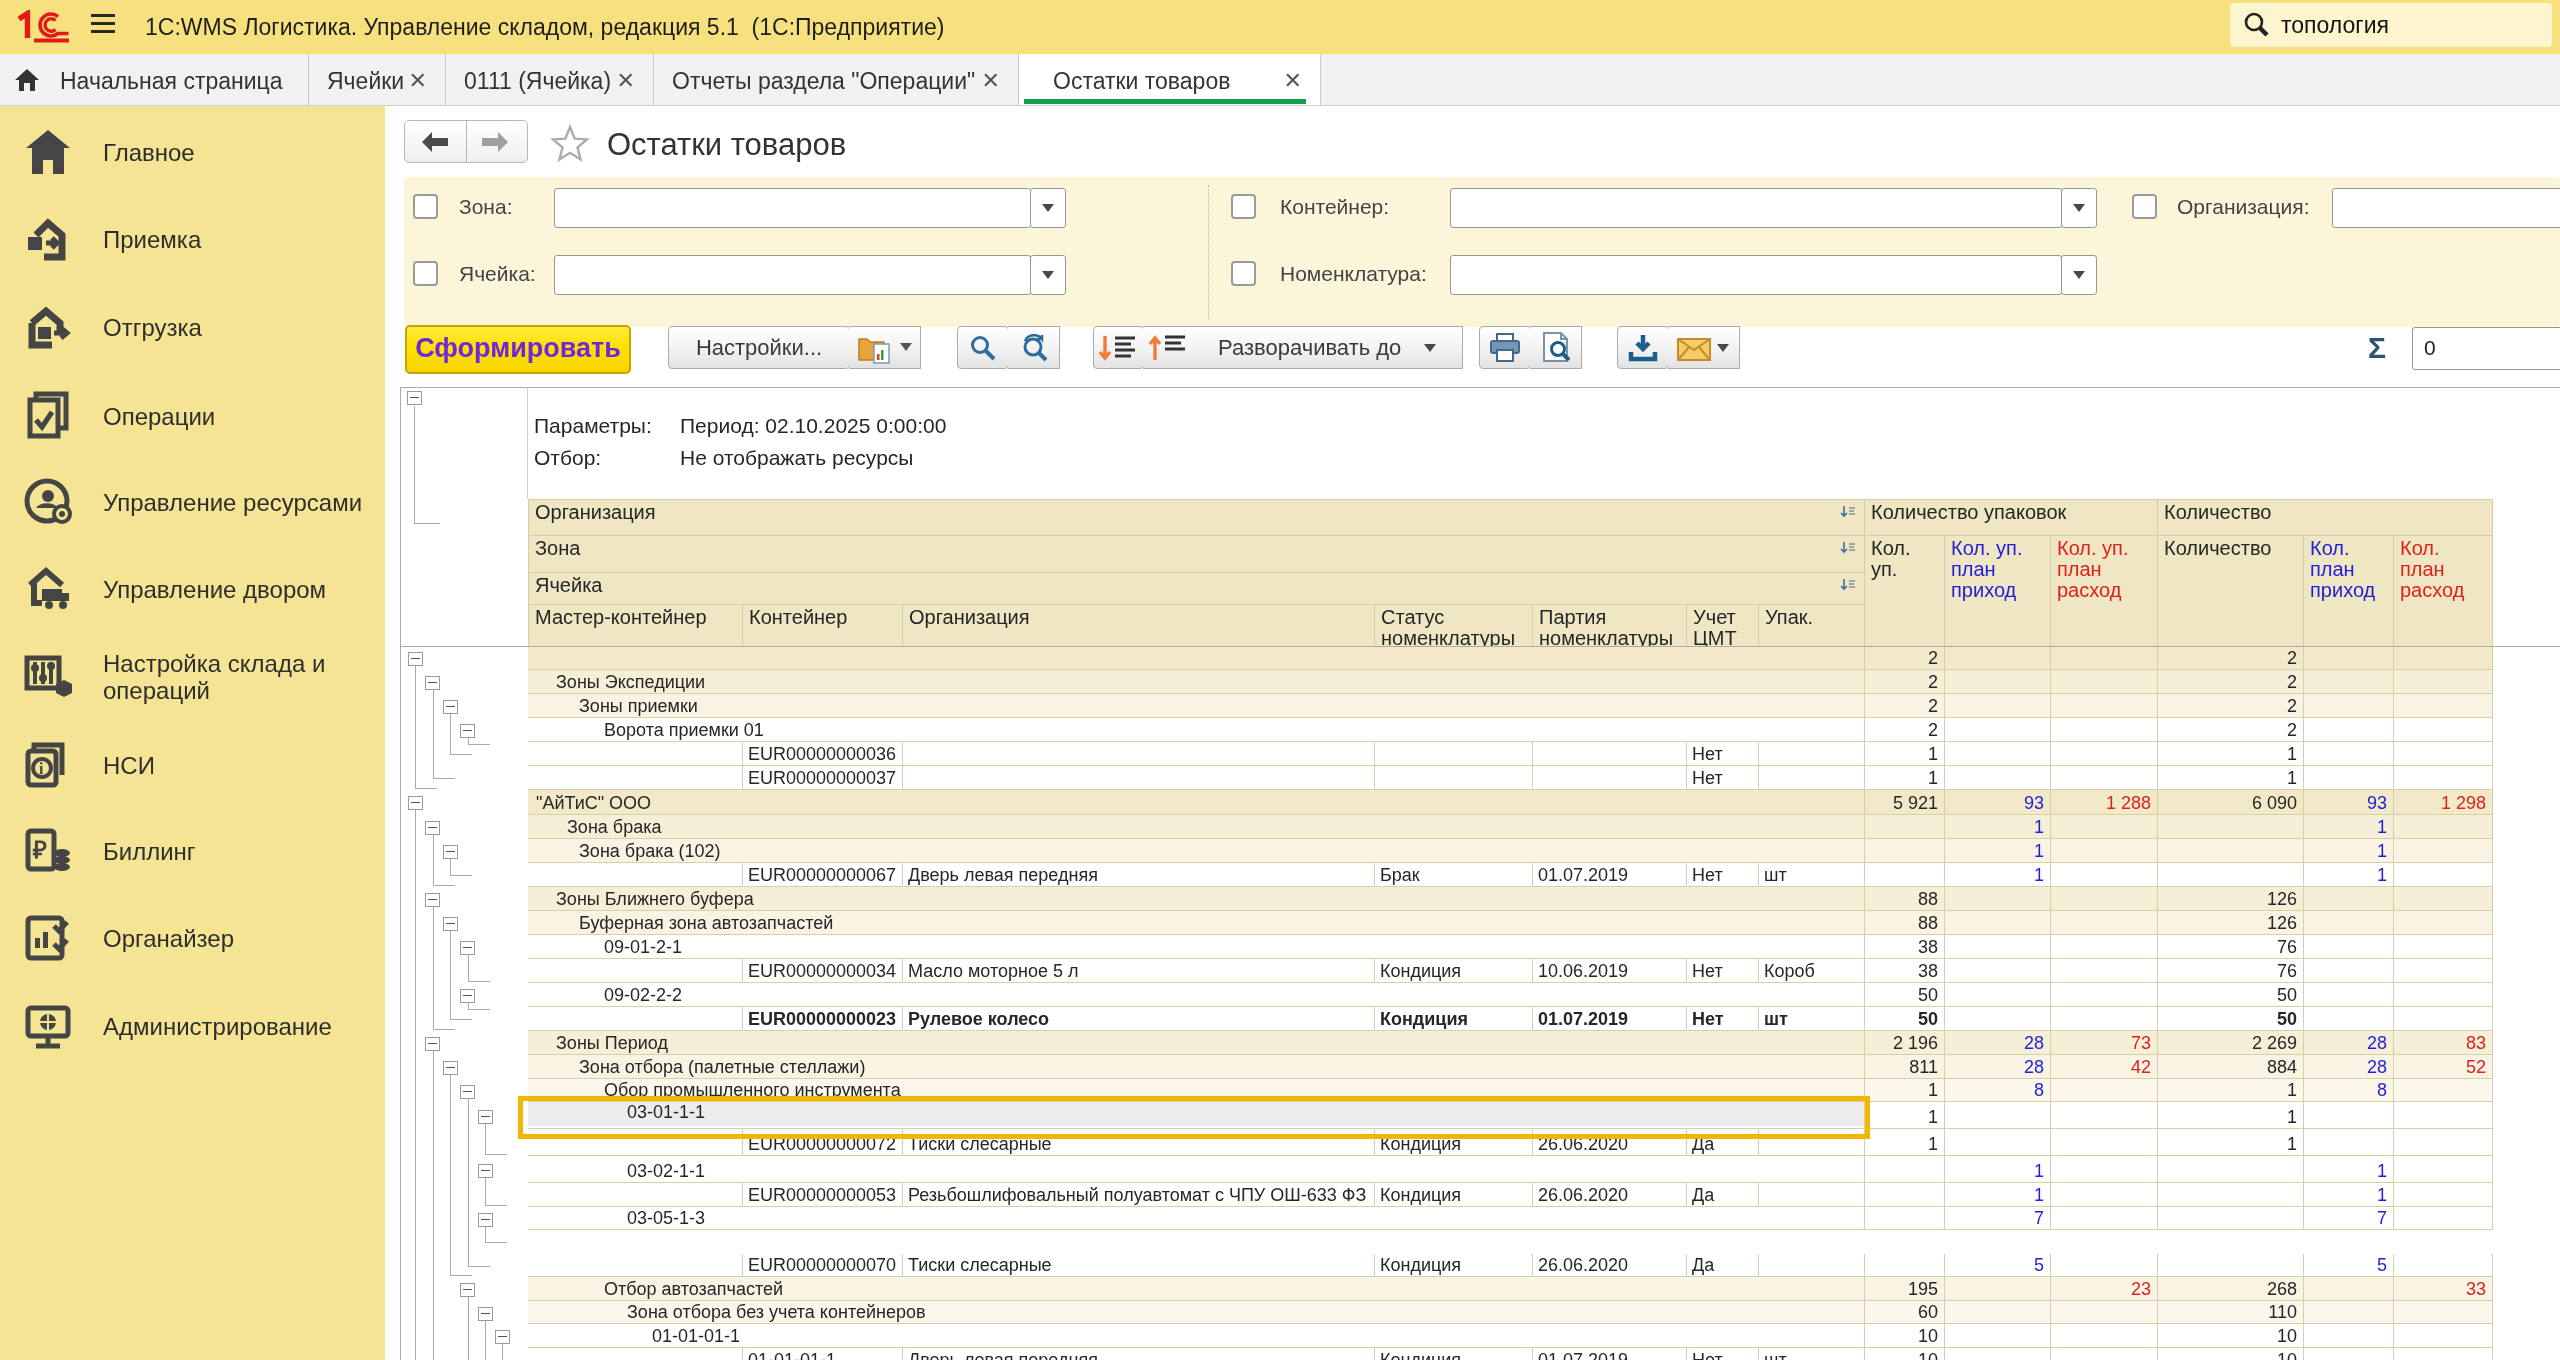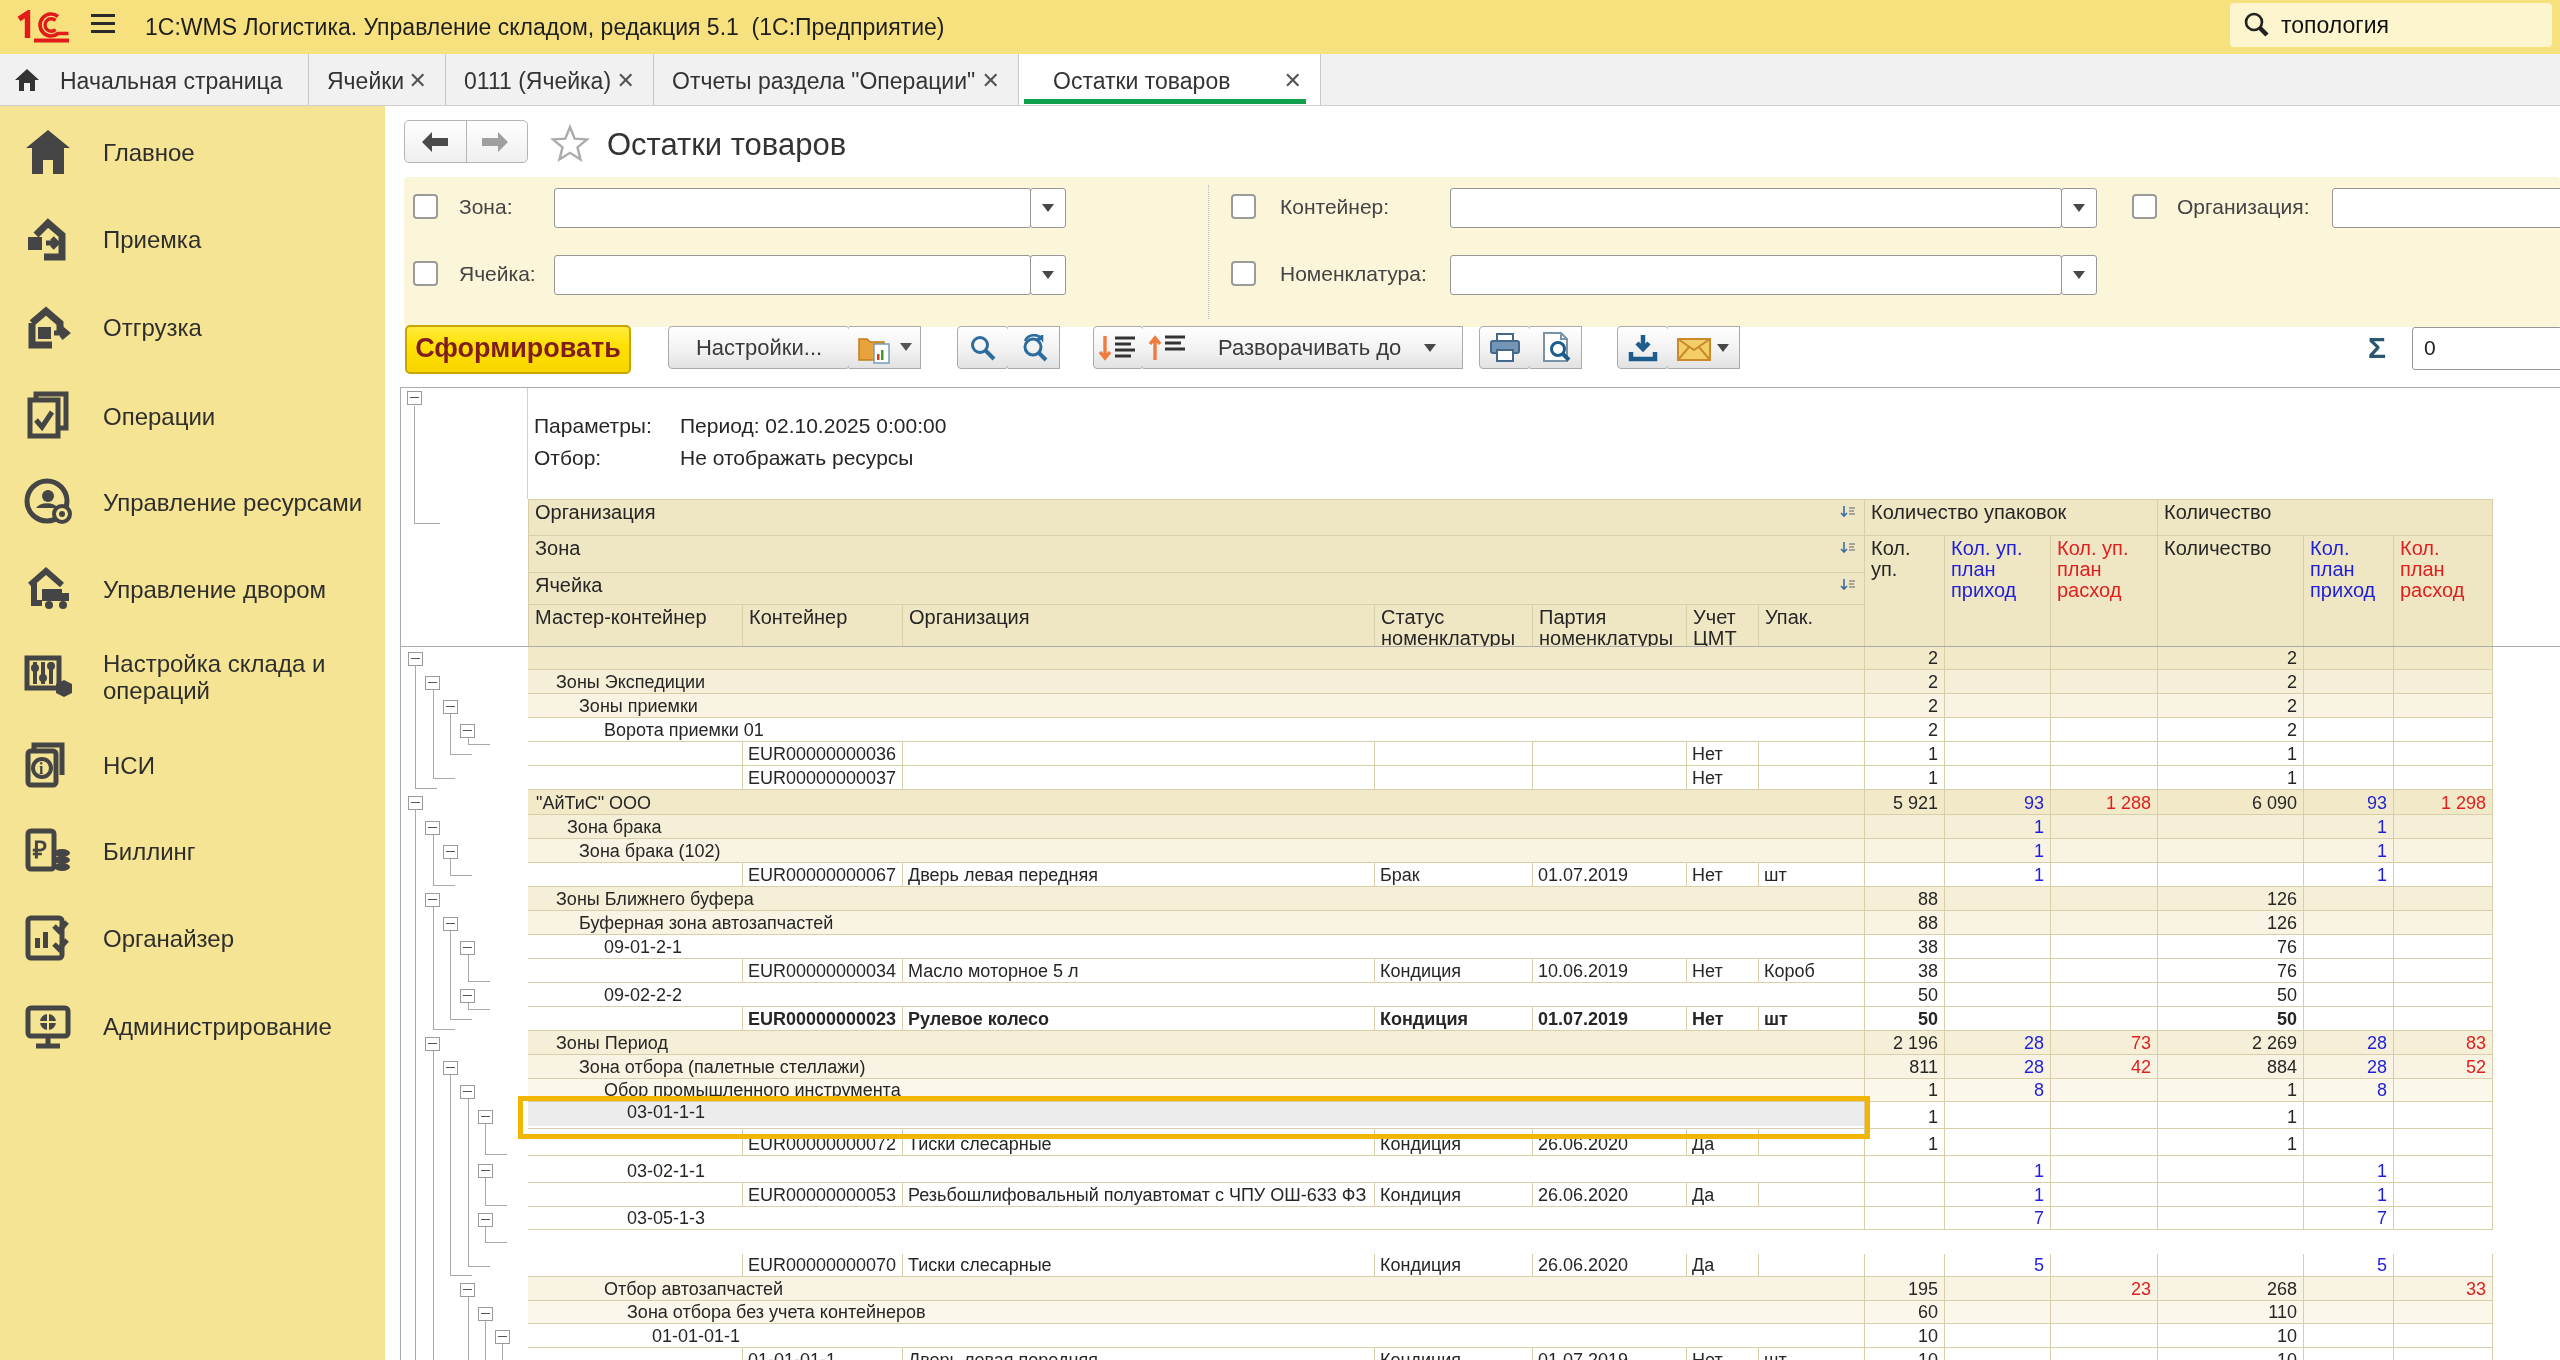--- a/index.html
+++ b/index.html
@@ -185,21 +185,21 @@
 <div class="caret" style="left:2073px;top:204px"></div>
 <div class="cb" style="left:1231px;top:261px"></div>
 <div class="flabel" style="left:1280px;top:262px">Номенклатура:</div>
 <div class="finput" style="left:1450px;top:255px;width:612px"></div>
 <div class="fdrop" style="left:2061px;top:255px;width:36px"></div>
 <div class="caret" style="left:2073px;top:271px"></div>
 <div class="cb" style="left:2132px;top:194px"></div>
 <div class="flabel" style="left:2177px;top:195px">Организация:</div>
 <div class="finput" style="left:2332px;top:188px;width:240px"></div>
 <div class="abs" style="left:405px;top:325px;width:226px;height:49px;background:linear-gradient(#ffec3d,#ffe000 45%,#f6d500);border:2px solid #C8A400;border-radius:5px;"></div>
-<div class="abs" style="left:405px;top:325px;width:226px;height:49px;text-align:center;line-height:47px;font-size:27px;font-weight:bold;color:#7f1d1d;">Сформировать</div>
+<div class="abs" style="left:405px;top:325px;width:226px;height:49px;text-align:center;line-height:47px;font-size:27px;font-weight:bold;color:#6d28d9;">Сформировать</div>
 <div class="tbtn" style="left:668px;width:182px;font-size:22px;color:#3a3a3a;text-align:center;line-height:41px;">Настройки...</div>
 <div class="tbtn2" style="left:849px;width:72px;"></div>
 <svg class="abs" style="left:858px;top:334px" width="36" height="30" viewBox="0 0 36 30">
 <path d="M1 5 L1 26 L26 26 L26 8 L12 8 L9 5 Z" fill="#E8A33D" stroke="#c07f18" stroke-width="1.5"></path>
 <rect x="16" y="10" width="15" height="19" fill="#fff" stroke="#7a9cb8" stroke-width="1.5"></rect>
 <rect x="19" y="20" width="2.5" height="6" fill="#d04515"></rect>
     <rect x="23" y="16" width="2.5" height="10" fill="#3f9c35"></rect>
 </svg>
 <div class="caret" style="left:900px;top:343px;border-top-color:#555;"></div>
 <div class="tbtn" style="left:957px;width:52px;"></div>

